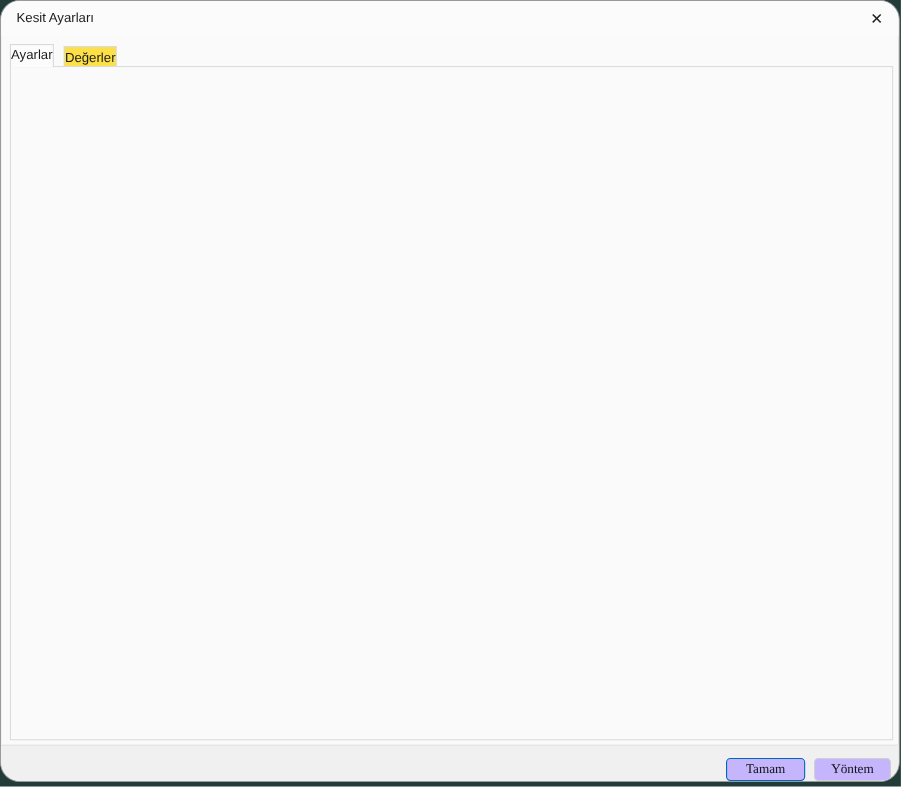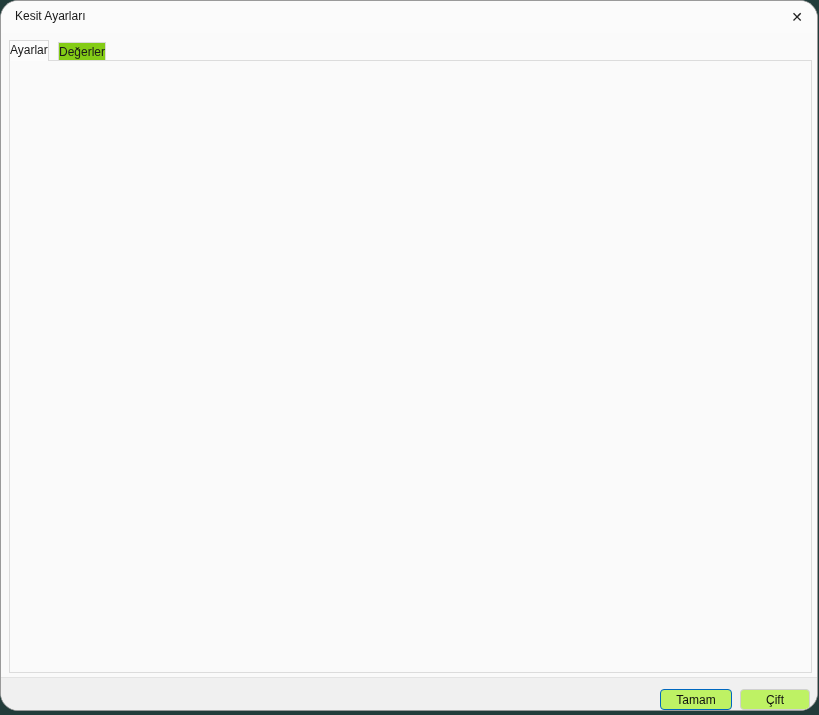--- a/index.html
+++ b/index.html
@@ -12,21 +12,21 @@
   
   .titlebar { position:absolute; left:0; top:0; width:100%; height:32px; background:#fbfbfb; }
   .title { position:absolute; left:14px; top:8px; font-size:12px; color:#1a1a1a; }
   .close-btn { position:absolute; right:8px; top:4px; width:24px; height:24px; text-align:center;
                line-height:24px; font-size:14px; color:#222; cursor:default; }
 
   
   .tab { position:absolute; border:1px solid #d9d9d9; border-bottom:none; padding:0 0;
          line-height:19px; font-size:12px; }
   .tab.active { left:8px; top:39px; height:21px; background:#fcfcfc; z-index:3; }
-  .tab.inactive { left:57px; top:41px; height:33px; background:#84cc16; z-index:1; }
+  .tab.inactive { left:57px; top:41px; height:33px; background:#fde047; z-index:1; }
 
   .tabpage { position:absolute; left:8px; top:59px; width:803px; height:613px;
              border:1px solid #dcdcdc; background:#fafafa; z-index:2; }
 
   
   .groupbox { position:absolute; border:1px solid #d8d8d8; border-radius:3px; }
   .groupbox > .legend { position:absolute; top:-8px; left:8px; background:#fafafa; padding:0 4px; font-size:12px; }
 
   .lbl { position:absolute; font-size:12px; color:#1a1a1a; white-space:nowrap; }
 
@@ -65,22 +65,22 @@
   .cell-gap2 { width:5px; }
 
   
   .preview { position:absolute; left:381px; top:226px; width:414px; height:428px;
              border:3px solid #000; background:#fcfcfc; }
   .preview svg { display:block; }
 
   
   .footer { position:absolute; left:0; top:676px; width:100%; height:35px; background:#f0f0f0;
             border-top:1px solid #e3e3e3; }
-  .btn { position:absolute; height:21px; background:#bef264; border:1px solid #d0d0d0; border-radius:4px;
-         font-size:12px; display:flex; align-items:center; justify-content:center; color:#111; }
+  .btn { position:absolute; height:21px; background:#c4b5fd; border:1px solid #d0d0d0; border-radius:4px;
+         font-size:12px; display:flex; align-items:center; justify-content:center; color:#111;font-family:Liberation Serif, serif; }
   .btn.default { border-color:#0067c0; }
 
   .text-cursor { position:absolute; left:356px; top:227px; }
 </style>
 </head>
 <body>
 
 <div class="dialog">
 
   <div class="titlebar">
@@ -176,16 +176,16 @@
         <line x1="568" y1="563" x2="603" y2="563"></line>
         <path d="M568,563 L577,560 L577,566 Z" fill="#cc0000"></path>
         <path d="M603,563 L594,560 L594,566 Z" fill="#cc0000"></path>
       </g>
       <text x="580" y="558" font-size="14" fill="#cc0000">d</text>
     </svg>
   </div>
 
   <div class="footer">
     <div class="btn default" style="left:659px; top:11px; width:72px;">Tamam</div>
-    <div class="btn" style="left:739px; top:11px; width:70px;">Çift</div>
+    <div class="btn" style="left:739px; top:11px; width:70px;">Yöntem</div>
   </div>
 
 </div>
 
 </body></html>

